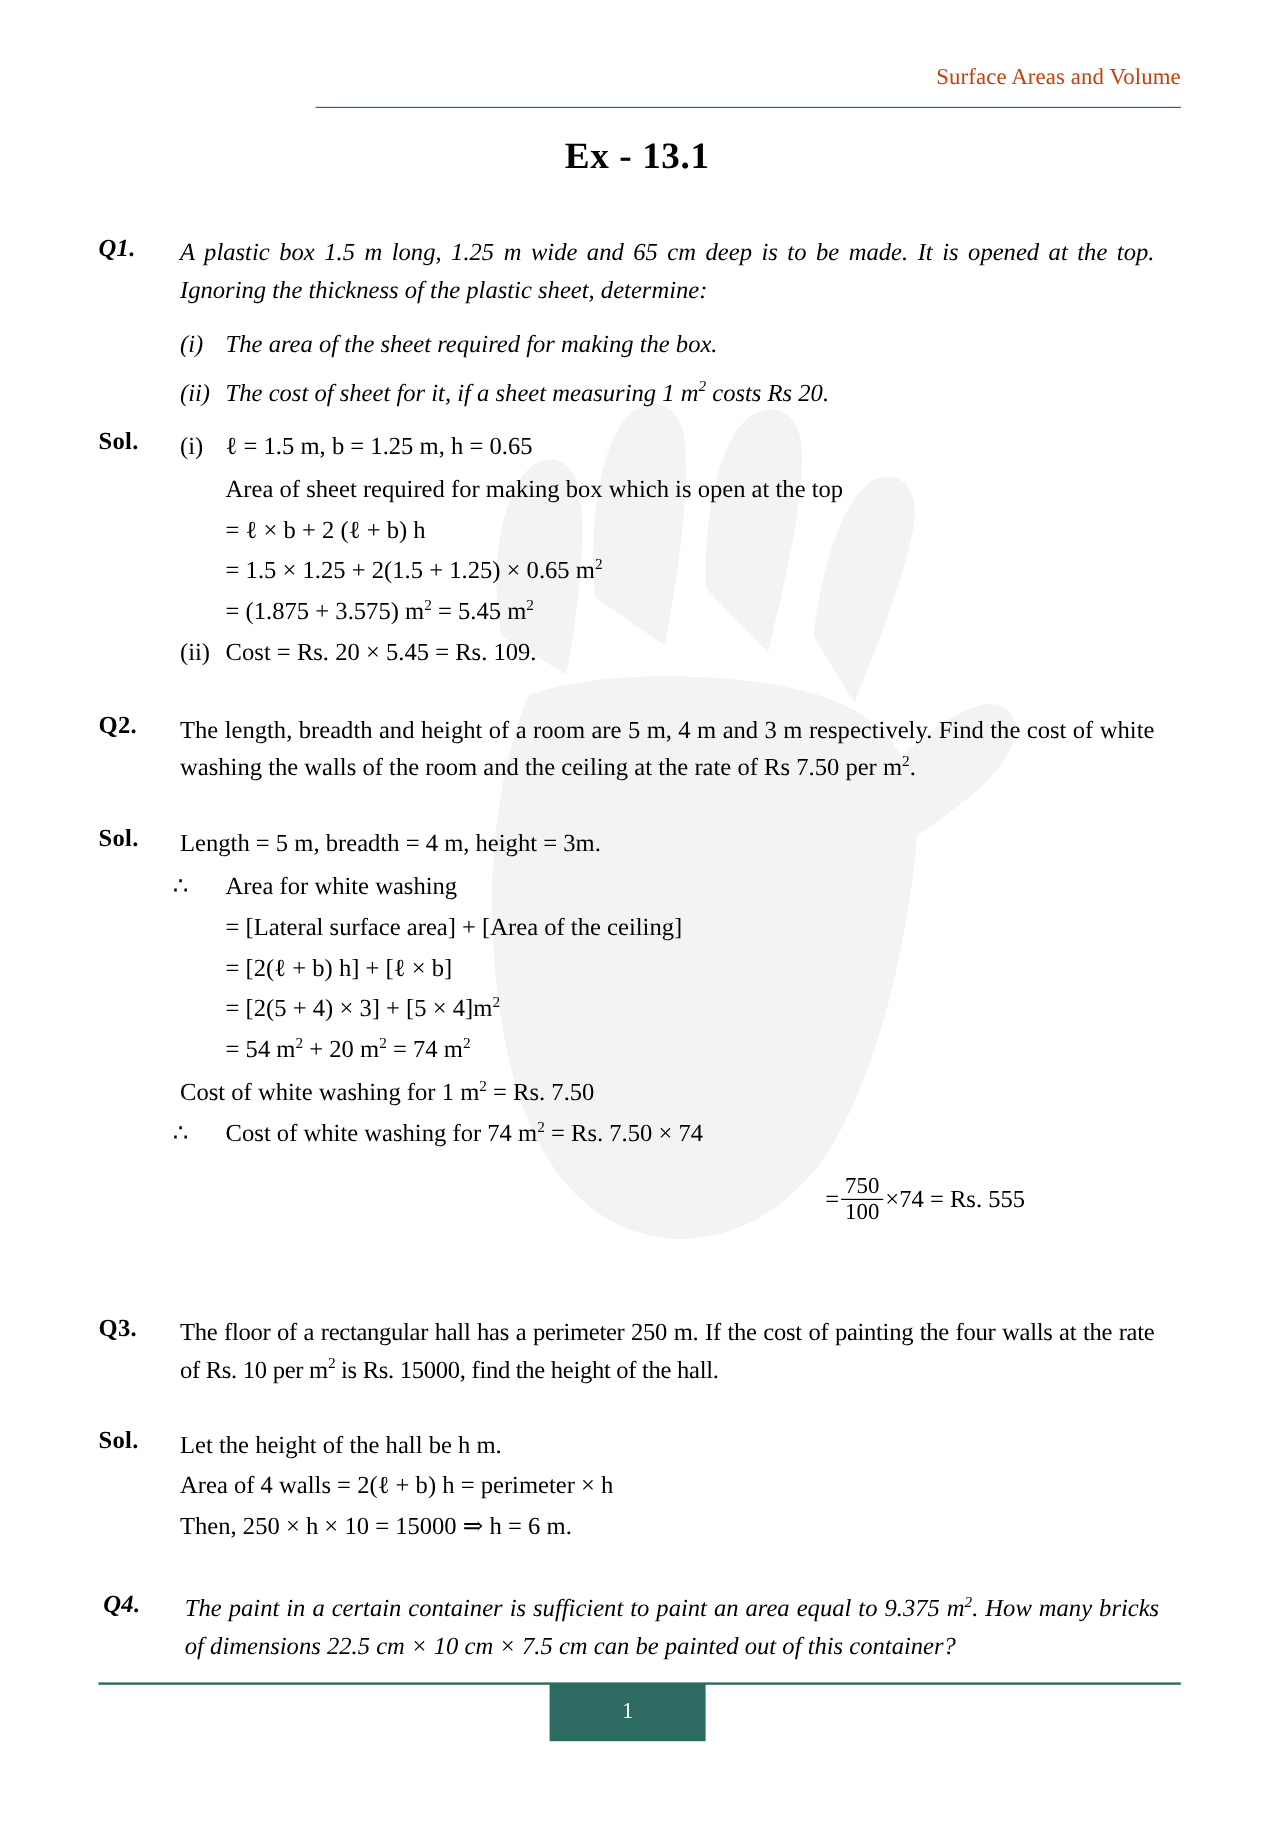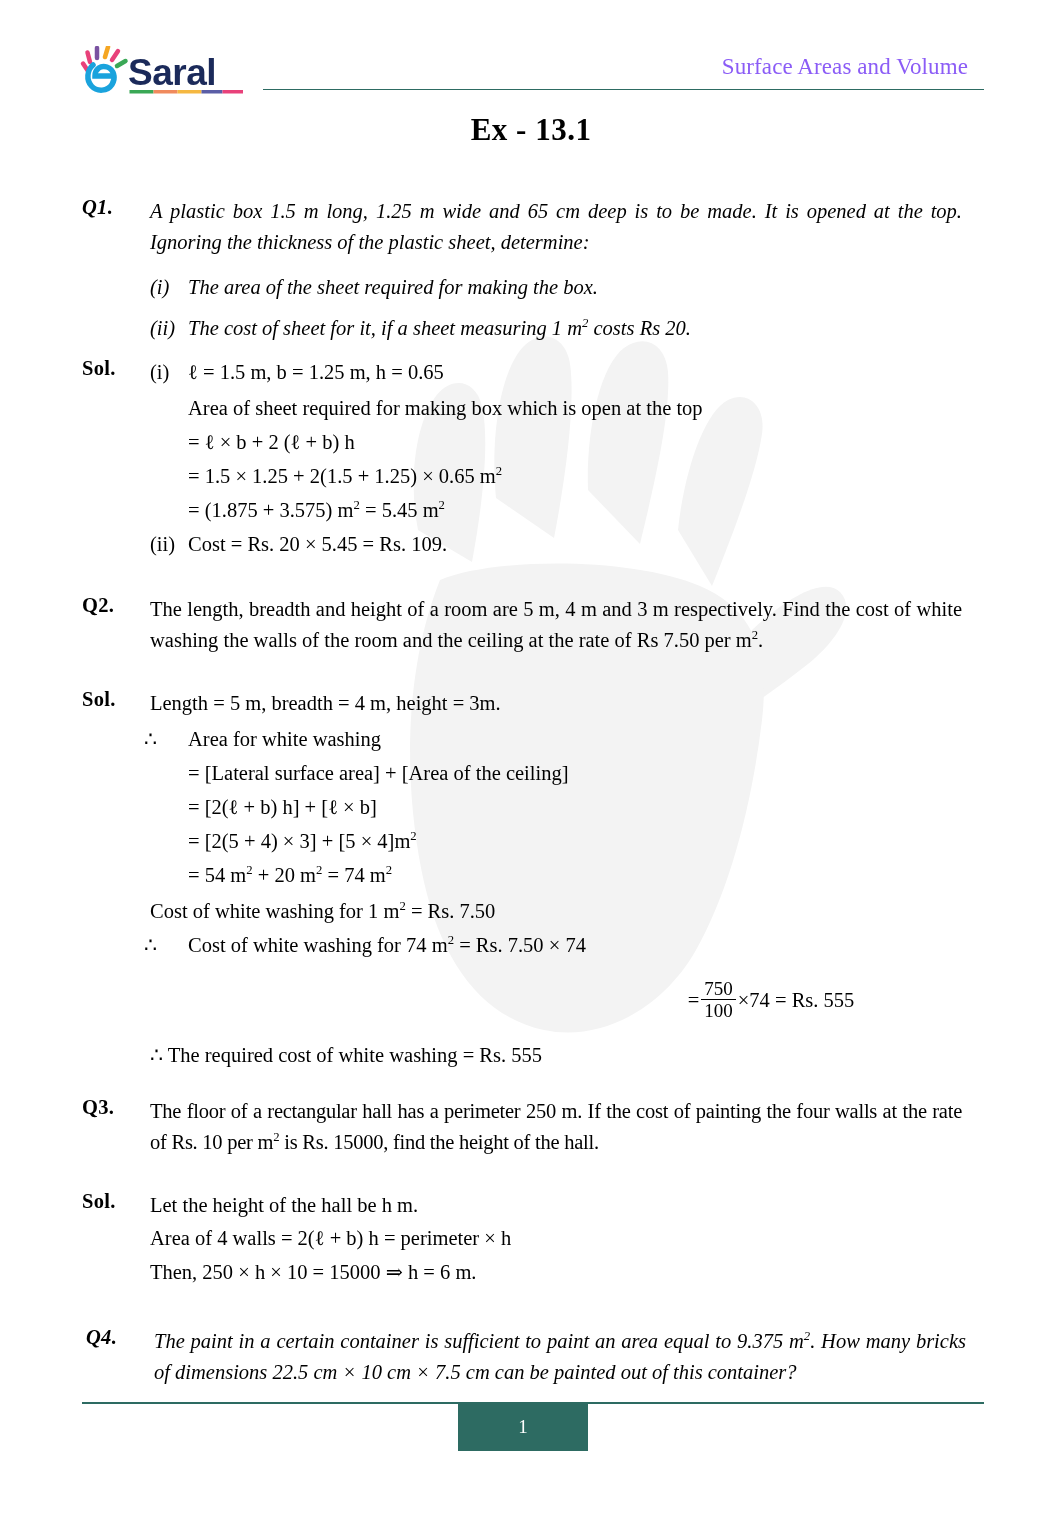--- a/index.html
+++ b/index.html
@@ -56,26 +56,26 @@
   .header-rule {
     position: absolute;
     left: 185px;
     right: 0;
     top: 43px;
     height: 0;
     border-top: 1.6px solid #2d6b62;
   }
   .header-title {
     position: absolute;
-    right: 16px;
+    right: 0;
     top: 8px;
-    font-size: 23px;
+    font-size: 19px;
     letter-spacing: 0.1px;
     white-space: nowrap;
-    color: #8b5cf6;
+    color: #c2410c;
   }
 
   
   .doc-title {
     position: absolute;
     left: 0;
     right: 0;
     top: 112px;
     text-align: center;
     font-size: 31px;
@@ -208,47 +208,20 @@
         <path d="M378 200 C384 142 404 82 428 70 C448 60 466 76 462 104 C456 146 428 216 412 256 Z"></path>
 
         <path d="M452 300 C486 268 524 246 540 262 C556 278 540 308 508 334 C478 358 440 384 414 400 Z"></path>
 
         <path d="M140 250 C190 228 330 226 400 256 C452 278 470 322 462 390 C452 474 430 560 396 620 C362 680 300 712 244 700 C182 687 142 632 124 552 C106 472 100 350 140 250 Z"></path>
       </g>
     </svg>
   </div>
 
   <div class="header">
-    <div class="logo">
-      <svg viewBox="0 0 330 104" width="165" height="52" aria-hidden="true">
-
-        <g stroke-linecap="round">
-          <path d="M20 50 L10 35" stroke="#e8417a" stroke-width="9"></path>
-          <path d="M24 32 L19 13" stroke="#e8417a" stroke-width="9"></path>
-          <path d="M38 24 L38 4" stroke="#7a52a1" stroke-width="9"></path>
-          <path d="M54 22 L60 2" stroke="#f5a623" stroke-width="9"></path>
-          <path d="M68 28 L80 10" stroke="#e8417a" stroke-width="9"></path>
-          <path d="M78 40 L95 30" stroke="#3aa856" stroke-width="9"></path>
-        </g>
-
-        <g fill="none" stroke="#1aa3dd" stroke-width="11" stroke-linecap="round">
-          <path d="M72 60 L34 60 C34 45 46 38 58 42 C72 47 76 64 68 77 C59 91 38 92 27 80 C16 68 18 48 30 38"></path>
-        </g>
-
-        <text x="100" y="78" font-family="'Liberation Sans', sans-serif" font-size="74" font-weight="bold" fill="#1b2a5a" letter-spacing="-1">Saral</text>
-
-        <g>
-          <rect x="103" y="88" width="48" height="7" fill="#3aa856"></rect>
-          <rect x="151" y="88" width="48" height="7" fill="#f08a5d"></rect>
-          <rect x="199" y="88" width="48" height="7" fill="#f5b841"></rect>
-          <rect x="247" y="88" width="42" height="7" fill="#5b5ea6"></rect>
-          <rect x="289" y="88" width="42" height="7" fill="#e8417a"></rect>
-        </g>
-      </svg>
-    </div>
     <div class="header-rule"></div>
     <div class="header-title">Surface Areas and Volume</div>
   </div>
 
   <div class="doc-title">Ex - 13.1</div>
 
   <div class="content">
 
     <div class="block" style="top:196px; left:0; width:1062px;font-style:italic;">
       <div class="qrow">
@@ -311,21 +284,20 @@
       <div class="frac-line" style="margin-top:16px;">
         <span class="fr-wrap">
           <span>=</span>
           <span class="frac">
             <span class="num">750</span>
             <span class="den">100</span>
           </span>
           <span>×74 = Rs. 555</span>
         </span>
       </div>
-      <div class="indented2" style="margin-top:16px;">∴ The required cost of white washing = Rs. 555</div>
     </div>
 
     <div class="block" style="top:1096px; left:0; width:978px;">
       <div class="qrow">
         <span class="tag">Q3.</span>
         <div class="qbody" style="letter-spacing:-0.25px;">The floor of a rectangular hall has a perimeter 250 m. If the cost of painting the four walls at the rate of Rs. 10 per m<sup>2</sup> is Rs. 15000, find the height of the hall.</div>
       </div>
     </div>
 
     <div class="block" style="top:1190px; left:0; width:1062px;">

